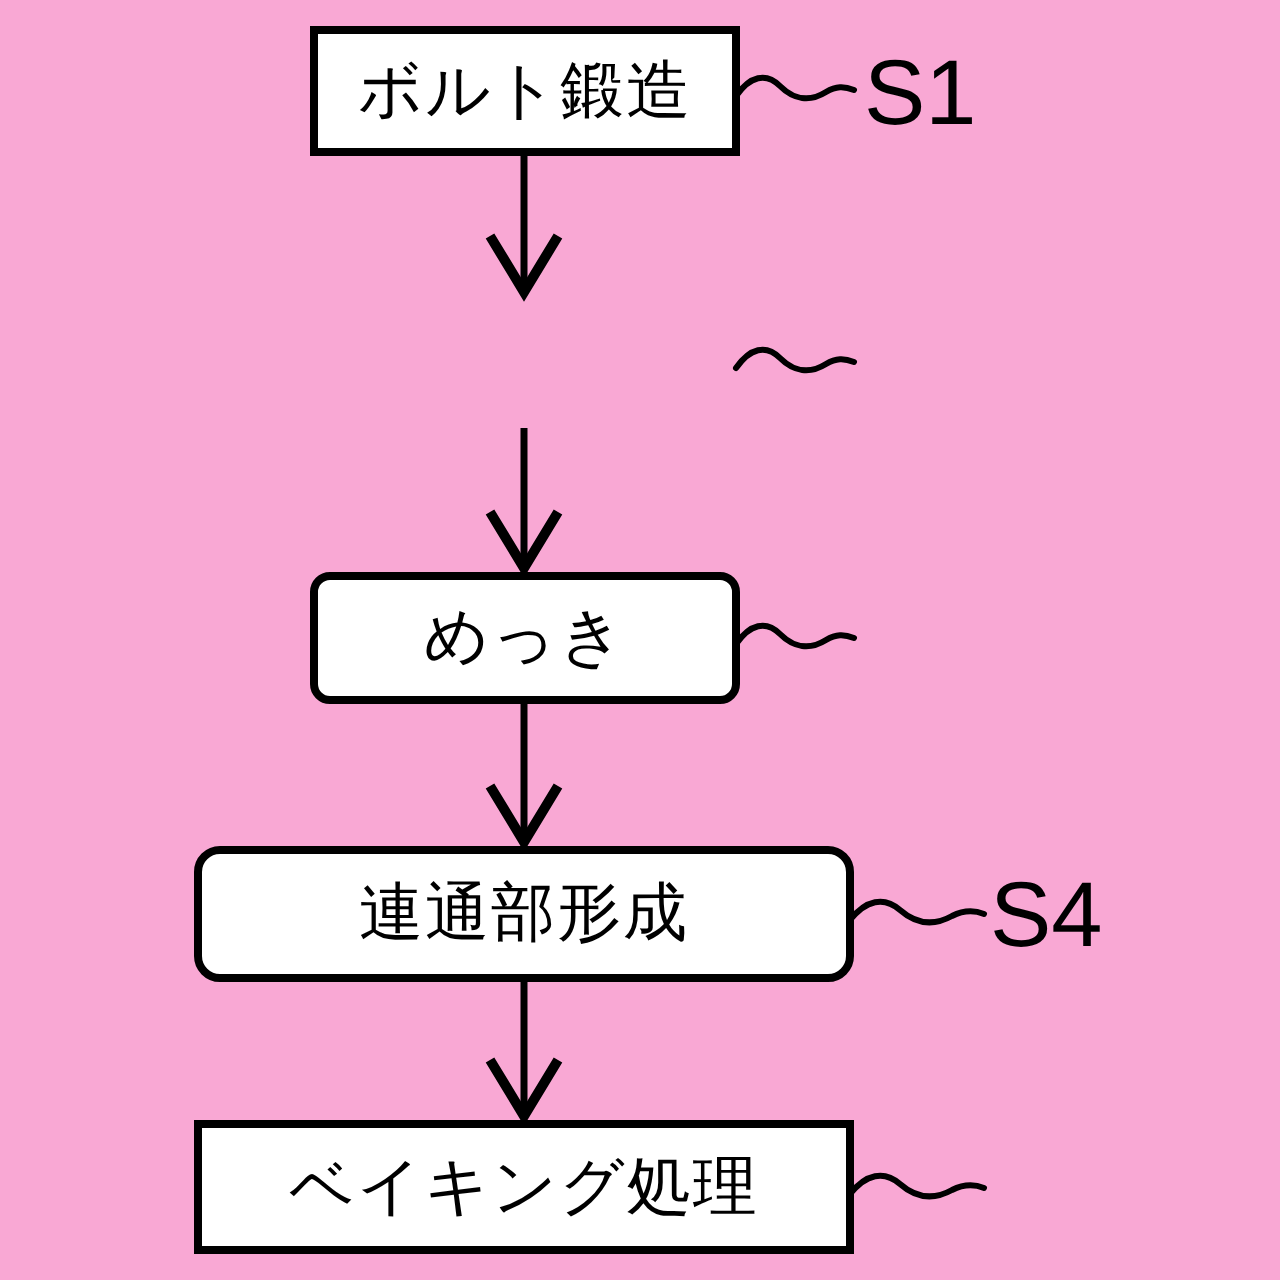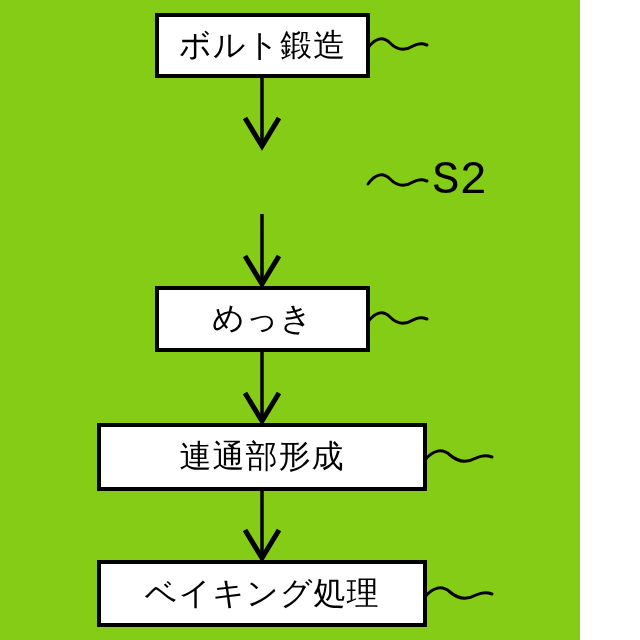--- a/index.html
+++ b/index.html
@@ -2,24 +2,24 @@
 <html><head>
 <meta charset="utf-8">
 <style>
   html, body {
     margin: 0;
     padding: 0;
     background: #ffffff;
   }
   .figure {
     position: relative;
-    width: 580px;
+    width: 640px;
     height: 640px;
-    background: #84cc16;
-    font-family: Liberation Mono, monospace;
+    background: #f9a8d4;
+    font-family: Liberation Sans, sans-serif;
     overflow: hidden;
   }
   .connector-layer {
     position: absolute;
     left: 0;
     top: 0;
     width: 640px;
     height: 640px;
   }
   .box {
@@ -42,22 +42,22 @@
     position: absolute;
     display: flex;
     align-items: center;
     font-size: 46px;
     font-weight: 500;
     color: #000000;
     white-space: nowrap;
   }
   .b1 { left: 155px; top: 13px;  width: 215px; height: 65px; }
   .b2 { left: 155px; top: 148px; width: 215px; height: 66px; }
-  .b3 { left: 155px; top: 286px; width: 215px; height: 66px; }
-  .b4 { left: 97px;  top: 423px; width: 330px; height: 68px; }
+  .b3 { left: 155px; top: 286px; width: 215px; height: 66px; border-radius: 10px; }
+  .b4 { left: 97px;  top: 423px; width: 330px; height: 68px; border-radius: 13px; }
   .b5 { left: 97px;  top: 560px; width: 330px; height: 67px; }
 
   .s1 { left: 432px; top: 13px;  height: 65px; }
   .s2 { left: 432px; top: 148px; height: 66px; }
   .s3 { left: 432px; top: 286px; height: 66px; }
   .s4 { left: 495px; top: 423px; height: 68px; }
   .s5 { left: 495px; top: 560px; height: 67px; }
 
   .stroke {
     stroke: #000000;
@@ -104,15 +104,16 @@
   <div class="box b3">
     <span class="box-label">めっき</span>
   </div>
   <div class="box b4">
     <span class="box-label">連通部形成</span>
   </div>
   <div class="box b5">
     <span class="box-label">ベイキング処理</span>
   </div>
 
-  <div class="sid s2">S2</div>
+  <div class="sid s1">S1</div>
+  <div class="sid s4">S4</div>
 
 </div>
 
 </body></html>

